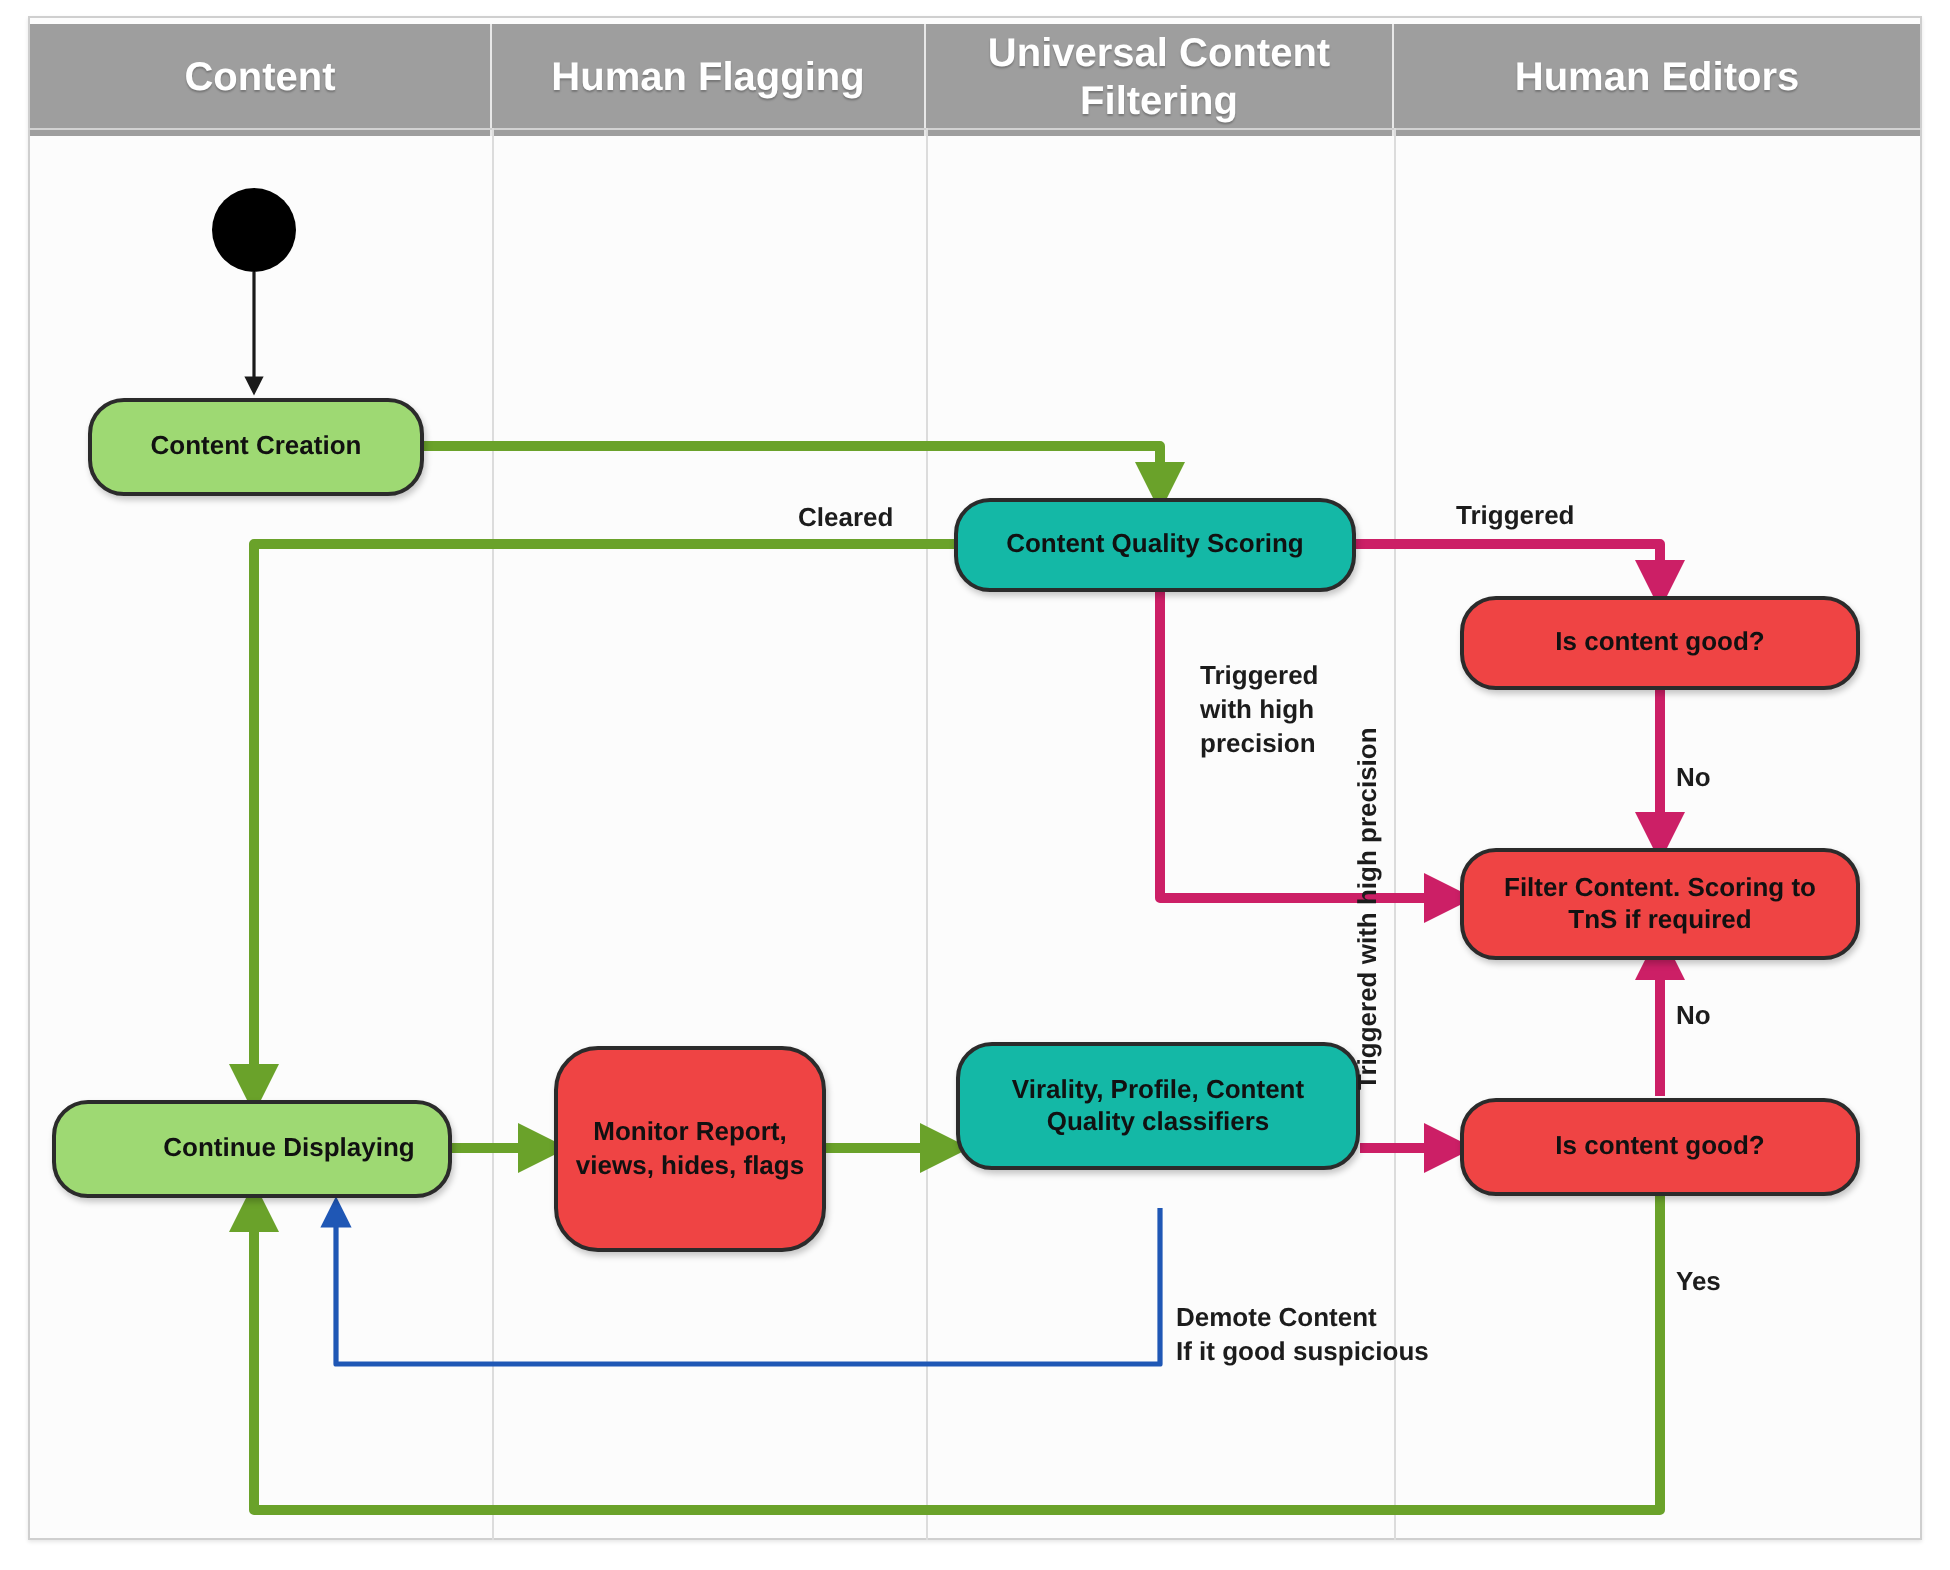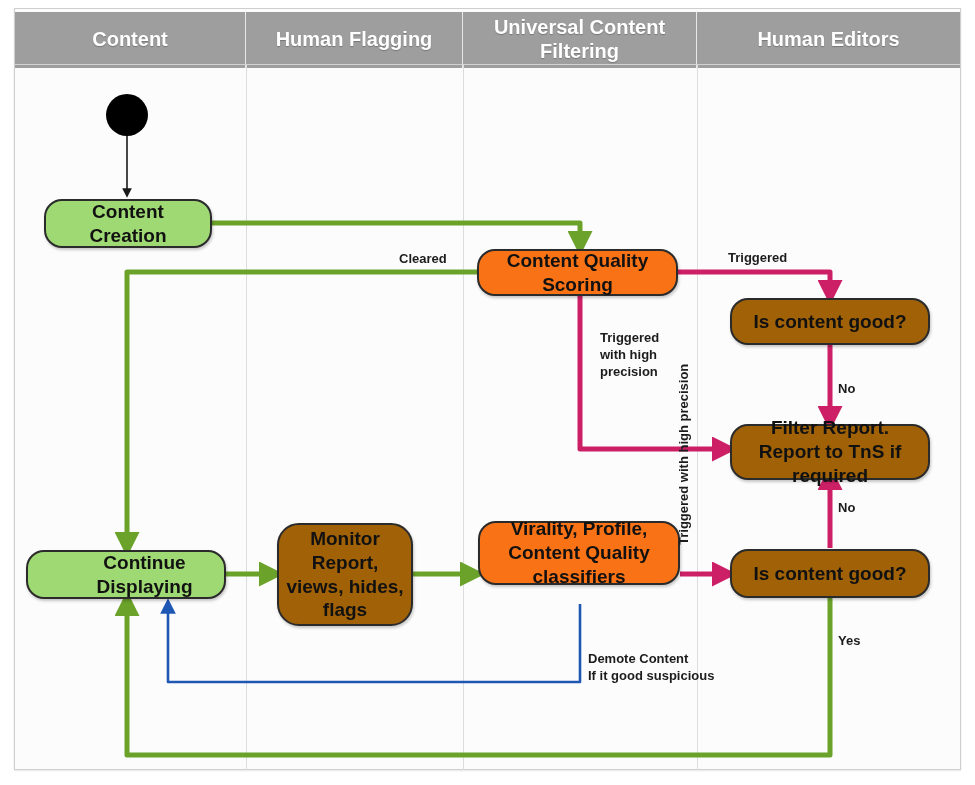--- a/index.html
+++ b/index.html
@@ -65,30 +65,30 @@
   
   .node {
     position: absolute;
     box-sizing: border-box;
     border: 2px solid #2b2b2b;
     border-radius: 10px;
     display: flex;
     align-items: center;
     justify-content: center;
     text-align: center;
-    font-size: 19px;
+    font-size: 13px;
     font-weight: bold;
     color: #111111;
     line-height: 1.25;
     padding: 2px 7px;
     box-shadow: 1px 2px 3px rgba(0,0,0,0.22);
   }
   .node.green  { background: #9ed973; }
-  .node.blue   { background: #f97316; }
-  .node.orange { background: #a16207; }
+  .node.blue   { background: #14b8a6; }
+  .node.orange { background: #ef4444; }
   .node.round  { border-radius: 18px; }
 
   .start-node {
     position: absolute;
     border-radius: 50%;
     background: #000000;
   }
 
   
   #edges {
@@ -188,21 +188,21 @@
 
   <div class="node blue round" style="left:477px; top:249px; width:201px; height:47px;">
     <span>Content Quality Scoring</span>
   </div>
 
   <div class="node orange round" style="left:730px; top:298px; width:200px; height:47px;">
     <span>Is content good?</span>
   </div>
 
   <div class="node orange round" style="left:730px; top:424px; width:200px; height:56px;">
-    <span>Filter Report. Report to TnS if required</span>
+    <span>Filter Content. Scoring to TnS if required</span>
   </div>
 
   <div class="node green round" style="left:26px; top:550px; width:200px; height:49px;padding-left:44px;">
     <span>Continue Displaying</span>
   </div>
 
   <div class="node orange" style="left:277px; top:523px; width:136px; height:103px; border-radius:22px;">
     <span>Monitor Report, views, hides, flags</span>
   </div>
 

